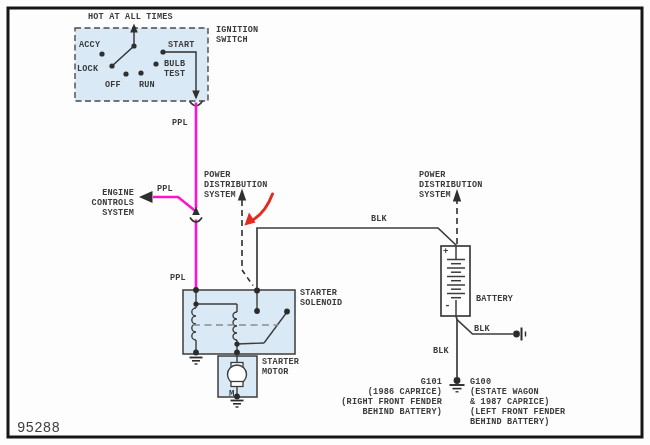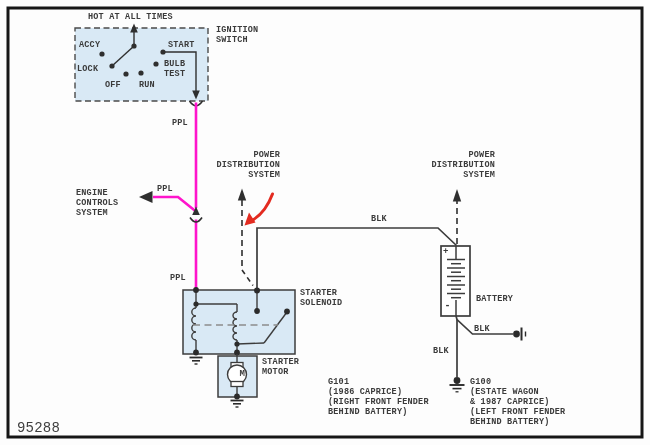--- a/index.html
+++ b/index.html
@@ -1,22 +1,22 @@
 <!DOCTYPE html>
 <html><head>
 <meta charset="utf-8">
 <style>
   html,body{margin:0;padding:0;background:#ffffff;}
   #stage{position:relative;width:645px;height:445px;background:#fdfdfd;overflow:hidden;
          font-family:Liberation Mono, monospace;padding-left:25px;}
   svg{position:absolute;left:0;top:0;}
   .lbl{position:absolute;font-weight:bold;font-size:8.5px;line-height:10px;
        color:#3b3b3b;letter-spacing:.2px;white-space:nowrap;}
-  .ra{text-align:left;}
-  .ctr{text-align:right;}
+  .ra{text-align:right;}
+  .ctr{text-align:left;margin-top:20px;}
   .fig{font-weight:normal;font-size:14px;color:#3f3f3f;}
 </style>
 </head>
 <body>
 
 <div id="stage">
 
 <svg width="650" height="445" viewBox="0 0 650 445">
 
   <rect x="8" y="8" width="634" height="429" fill="none" stroke="#161616" stroke-width="3"></rect>

